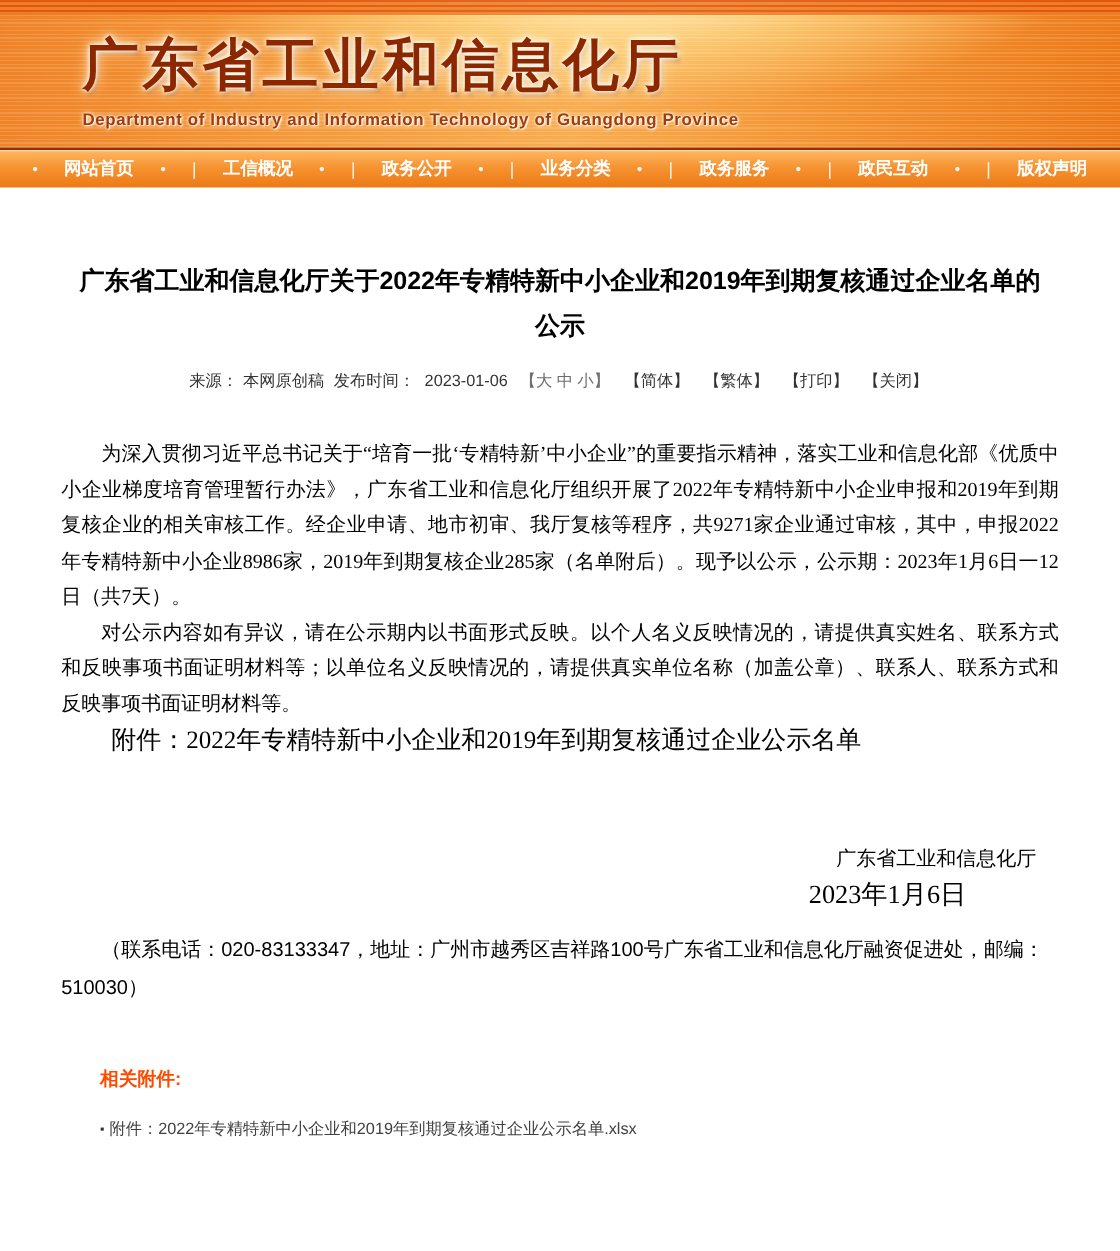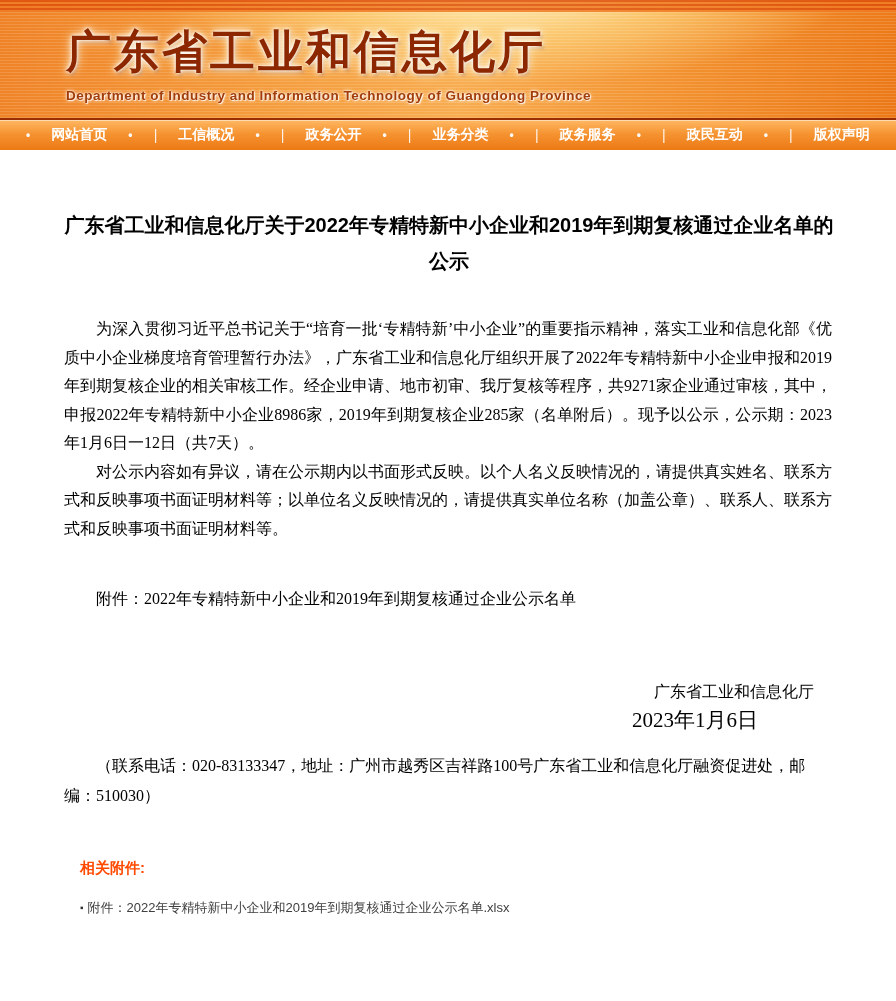--- a/index.html
+++ b/index.html
@@ -34,41 +34,41 @@
   .navbar {
     height:30px; display:flex; align-items:center; justify-content:space-between;
     padding:0 26px; color:#fff; font-size:14px; font-weight:bold;
     background:linear-gradient(to bottom, #ffb863 0%, #f59230 48%, #ed7a15 100%);
     box-shadow:inset 0 1px 0 rgba(255,255,255,.5);
   }
   .navbar a { color:#fff; text-decoration:none; cursor:pointer; white-space:nowrap;font-family:Liberation Mono, monospace; }
   .nav-dot { font-size:12px; opacity:.95; }
   .nav-pipe { font-weight:normal; opacity:.9; }
   
-  .article { padding:0 64px; color:#000; }
+  .article { padding:0 49px; color:#000; }
   .article-title {
     width:770px; margin:57px auto 0; text-align:center;
     font-size:20px; font-weight:bold; line-height:36px; color:#000;
   }
   .meta {
     margin-top:17px; text-align:center; font-size:13px; color:#333;
     font-family:"Liberation Sans", sans-serif;
   }
   .meta span { margin:0 2px; }
   .meta .act { cursor:pointer; margin:0 4px; }
   .meta .size-act { color:#6e6e6e; }
   .body-text {
     margin-top:36px; font-family:"Liberation Serif", serif;
     font-size:16px; line-height:28.5px; text-align:justify;
   }
   .body-text p { text-indent:2em; }
-  .attach-inline { margin-top:46px; text-indent:2em; font-family:"Liberation Serif", serif; font-size:16px; }
+  .attach-inline { text-indent:2em; font-family:"Liberation Serif", serif; font-size:20px; }
   .signature { margin-top:72px; text-align:right; padding-right:18px; font-family:"Liberation Serif", serif; font-size:16px; }
   .sign-date { margin-top:3px; text-align:right; padding-right:74px; font-family:"Liberation Serif", serif; font-size:21px; }
-  .contact { margin-top:17px; text-indent:2em; font-family:Liberation Serif, serif; font-size:16px; line-height:30px; }
+  .contact { margin-top:17px; text-indent:2em; font-family:Liberation Sans, sans-serif; font-size:16px; line-height:30px; }
   
   .related { padding:0 80px; }
   .related-heading { margin-top:48px; font-size:15px; font-weight:bold; color:#ff4a00; }
   .attach-link { margin-top:21px; font-size:13px; color:#404040; cursor:pointer; }
   .attach-link .sq { font-size:10px; color:#333; margin-right:4px; vertical-align:1px; }
   .share-row { margin-top:12px; display:flex; align-items:center; gap:9px; }
   .share-label { font-size:13px; color:#555; margin-right:18px; }
   .share-btn { width:27px; height:27px; border-radius:50%; display:flex; align-items:center; justify-content:center; cursor:pointer; background:#fff; }
   .share-btn svg { display:block; }
   
@@ -119,20 +119,30 @@
       <span class="nav-pipe">|</span>
     <a>政民互动</a>
     <span class="nav-dot">•</span>
       <span class="nav-pipe">|</span>
     <a>版权声明</a>
   </div>
 
   <div class="article">
     <h1 class="article-title">广东省工业和信息化厅关于2022年专精特新中小企业和2019年到期复核通过企业名单的公示</h1>
 
+    <div class="meta">
+      <span>来源：</span><span>本网原创稿</span>
+      <span>发布时间：</span>
+      <span>2023-01-06</span>
+      <span class="act size-act">【大 中 小】</span>
+      <span class="act">【简体】</span>
+      <span class="act">【繁体】</span>
+      <span class="act">【打印】</span>
+      <span class="act">【关闭】</span>
+    </div>
 
     <div class="body-text">
       <p>为深入贯彻习近平总书记关于“培育一批‘专精特新’中小企业”的重要指示精神，落实工业和信息化部《优质中小企业梯度培育管理暂行办法》，广东省工业和信息化厅组织开展了2022年专精特新中小企业申报和2019年到期复核企业的相关审核工作。经企业申请、地市初审、我厅复核等程序，共9271家企业通过审核，其中，申报2022年专精特新中小企业8986家，2019年到期复核企业285家（名单附后）。现予以公示，公示期：2023年1月6日一12日（共7天）。</p>
       <p>对公示内容如有异议，请在公示期内以书面形式反映。以个人名义反映情况的，请提供真实姓名、联系方式和反映事项书面证明材料等；以单位名义反映情况的，请提供真实单位名称（加盖公章）、联系人、联系方式和反映事项书面证明材料等。</p>
     </div>
 
     <div class="attach-inline">附件：2022年专精特新中小企业和2019年到期复核通过企业公示名单</div>
 
     <div class="signature">广东省工业和信息化厅</div>
     <div class="sign-date">2023年1月6日</div>

